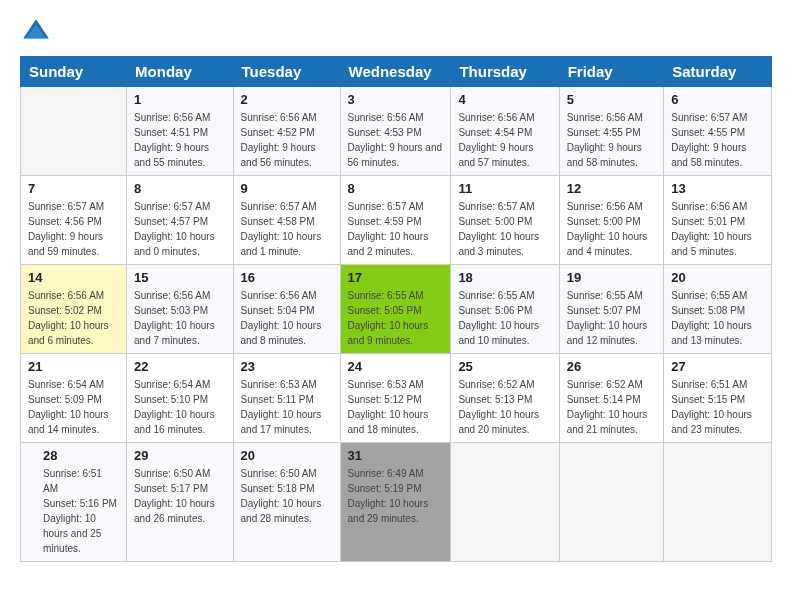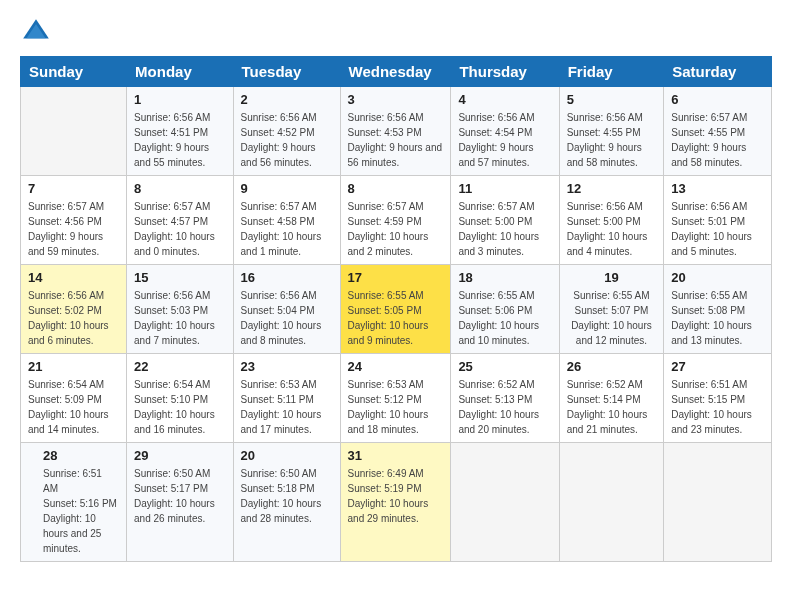--- a/index.html
+++ b/index.html
@@ -188,29 +188,29 @@
           <div class="day-info">Sunrise: 6:56 AM<br>Sunset: 5:02 PM<br>Daylight: 10 hours and 6 minutes.</div>
         </td>
         <td style="background: rgb(247, 249, 252);">
           <div class="day-number">15</div>
           <div class="day-info">Sunrise: 6:56 AM<br>Sunset: 5:03 PM<br>Daylight: 10 hours and 7 minutes.</div>
         </td>
         <td style="background: rgb(247, 249, 252);">
           <div class="day-number">16</div>
           <div class="day-info">Sunrise: 6:56 AM<br>Sunset: 5:04 PM<br>Daylight: 10 hours and 8 minutes.</div>
         </td>
-        <td style="background: #fde047;">
+        <td style="background: #84cc16;">
           <div class="day-number">17</div>
           <div class="day-info">Sunrise: 6:55 AM<br>Sunset: 5:05 PM<br>Daylight: 10 hours and 9 minutes.</div>
         </td>
         <td style="background: rgb(247, 249, 252); margin-left: 28px;">
           <div class="day-number">18</div>
           <div class="day-info">Sunrise: 6:55 AM<br>Sunset: 5:06 PM<br>Daylight: 10 hours and 10 minutes.</div>
         </td>
-        <td style="background: rgb(247, 249, 252); text-align: center;">
+        <td style="background: rgb(247, 249, 252);">
           <div class="day-number">19</div>
           <div class="day-info">Sunrise: 6:55 AM<br>Sunset: 5:07 PM<br>Daylight: 10 hours and 12 minutes.</div>
         </td>
         <td style="background: rgb(247, 249, 252);">
           <div class="day-number">20</div>
           <div class="day-info">Sunrise: 6:55 AM<br>Sunset: 5:08 PM<br>Daylight: 10 hours and 13 minutes.</div>
         </td>
       </tr>
       <tr>
         <td>
@@ -248,21 +248,21 @@
           <div class="day-info">Sunrise: 6:51 AM<br>Sunset: 5:16 PM<br>Daylight: 10 hours and 25 minutes.</div>
         </td>
         <td style="background: rgb(247, 249, 252);">
           <div class="day-number">29</div>
           <div class="day-info">Sunrise: 6:50 AM<br>Sunset: 5:17 PM<br>Daylight: 10 hours and 26 minutes.</div>
         </td>
         <td style="background: rgb(247, 249, 252);">
           <div class="day-number">20</div>
           <div class="day-info">Sunrise: 6:50 AM<br>Sunset: 5:18 PM<br>Daylight: 10 hours and 28 minutes.</div>
         </td>
-        <td style="background: #fef9c3;">
+        <td style="background: #a3a3a3;">
           <div class="day-number">31</div>
           <div class="day-info">Sunrise: 6:49 AM<br>Sunset: 5:19 PM<br>Daylight: 10 hours and 29 minutes.</div>
         </td>
         <td class="empty-cell"></td>
         <td class="empty-cell"></td>
         <td class="empty-cell"></td>
       </tr>
     </tbody>
 </table>
 

